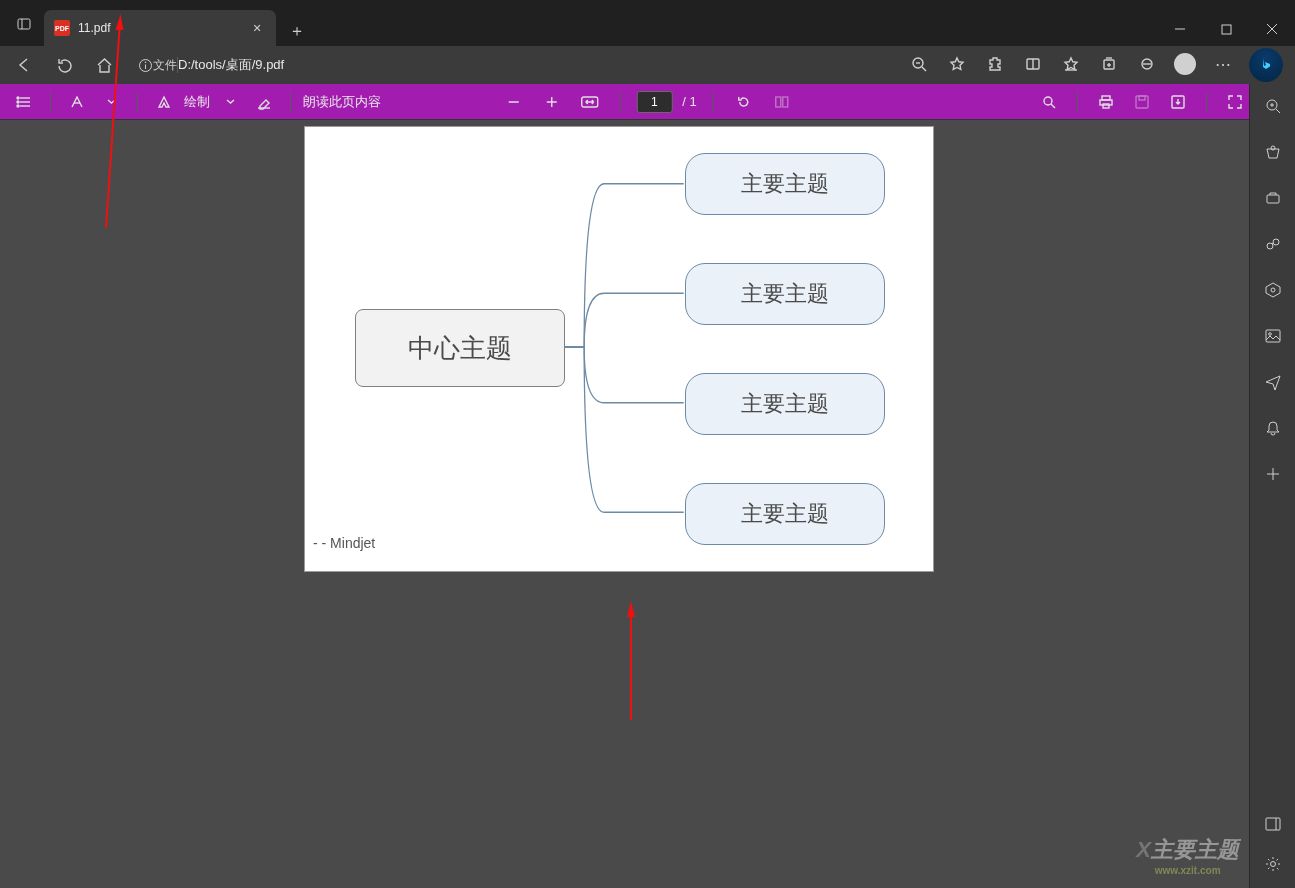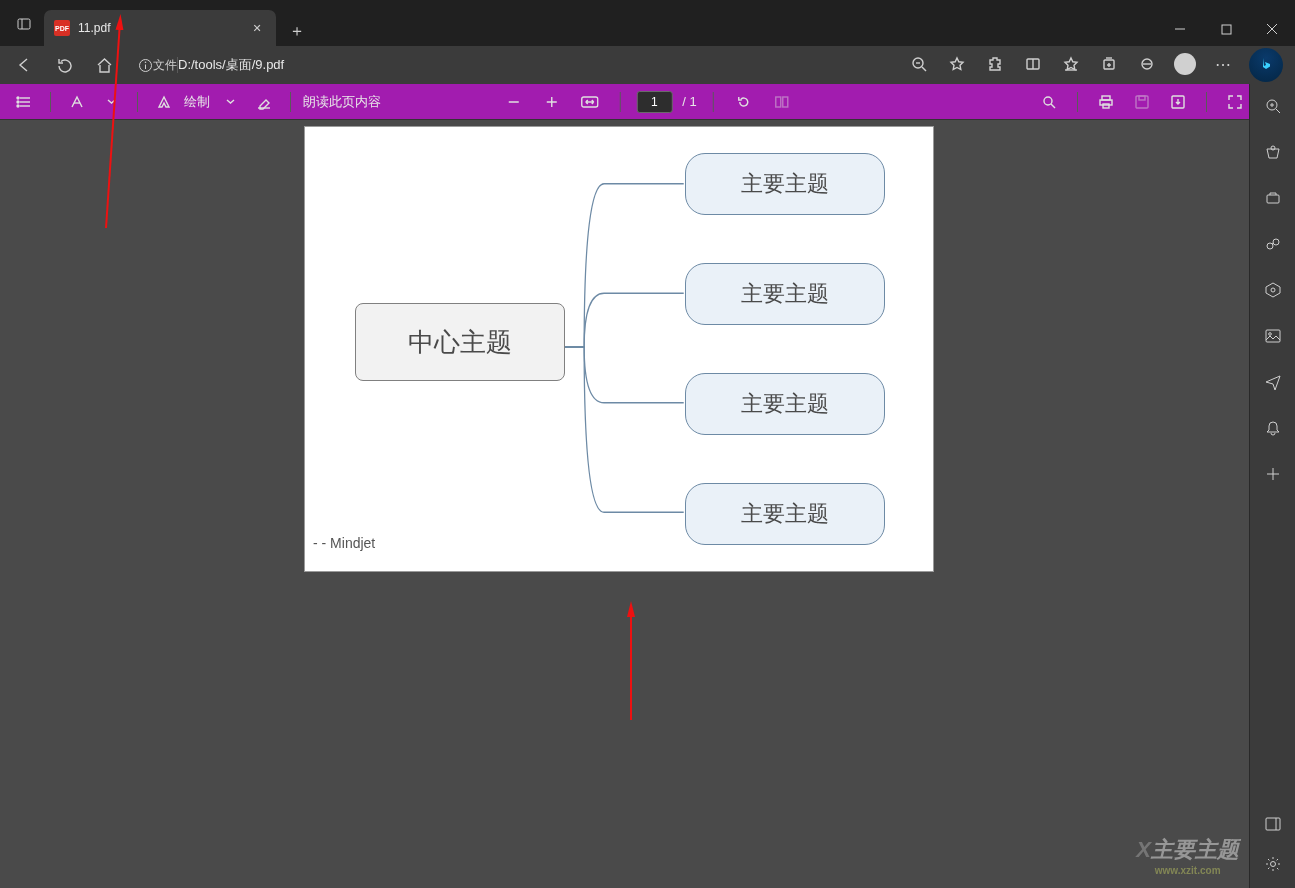--- a/index.html
+++ b/index.html
@@ -42,21 +42,21 @@
 
   
   .edgeside { position:absolute; right:0; top:84px; width:46px; height:calc(100% - 84px); background:#3b3b3b; border-left:1px solid #292929; display:flex; flex-direction:column; align-items:center; padding-top:10px; gap:22px; }
   .edgeside .sbtn { width:24px; height:24px; display:flex; align-items:center; justify-content:center; color:#cfcfcf; }
   .edgeside .bottom { margin-top:auto; margin-bottom:12px; display:flex; flex-direction:column; gap:16px; align-items:center;}
 
   
   .viewer { position:absolute; left:0; top:120px; right:46px; bottom:0; background:#4a4a4a; overflow:hidden; }
   .page { position:absolute; left:304px; top:6px; width:630px; height:446px; background:#fff; border:1px solid #9a9a9a; }
   
-  .mind-center { position:absolute; left:50px; top:176px; width:210px; height:78px; border:1px solid #808080; border-radius:8px; background:#f2f2f2; display:flex; align-items:center; justify-content:center; font-size:26px; color:#4a4a4a; }
+  .mind-center { position:absolute; left:50px; top:182px; width:210px; height:78px; border:1px solid #808080; border-radius:8px; background:#f2f2f2; display:flex; align-items:center; justify-content:center; font-size:26px; color:#4a4a4a; }
   .mind-node { position:absolute; left:380px; width:200px; height:62px; border:1px solid #6d8aa5; border-radius:20px; background:#eaf1f8; display:flex; align-items:center; justify-content:center; font-size:22px; color:#4a4a4a; }
   .n1{top:26px;} .n2{top:136px;} .n3{top:246px;} .n4{top:356px;}
   .footer-caption { position:absolute; left:8px; bottom:20px; font-size:14px; color:#555; }
   .mindlines { position:absolute; left:0; top:0; width:100%; height:100%; fill:none; stroke:#6d8aa5; stroke-width:1.3; }
 
   
   .arrow { position:absolute; pointer-events:none; }
   .arrow svg { overflow:visible; }
 
   

